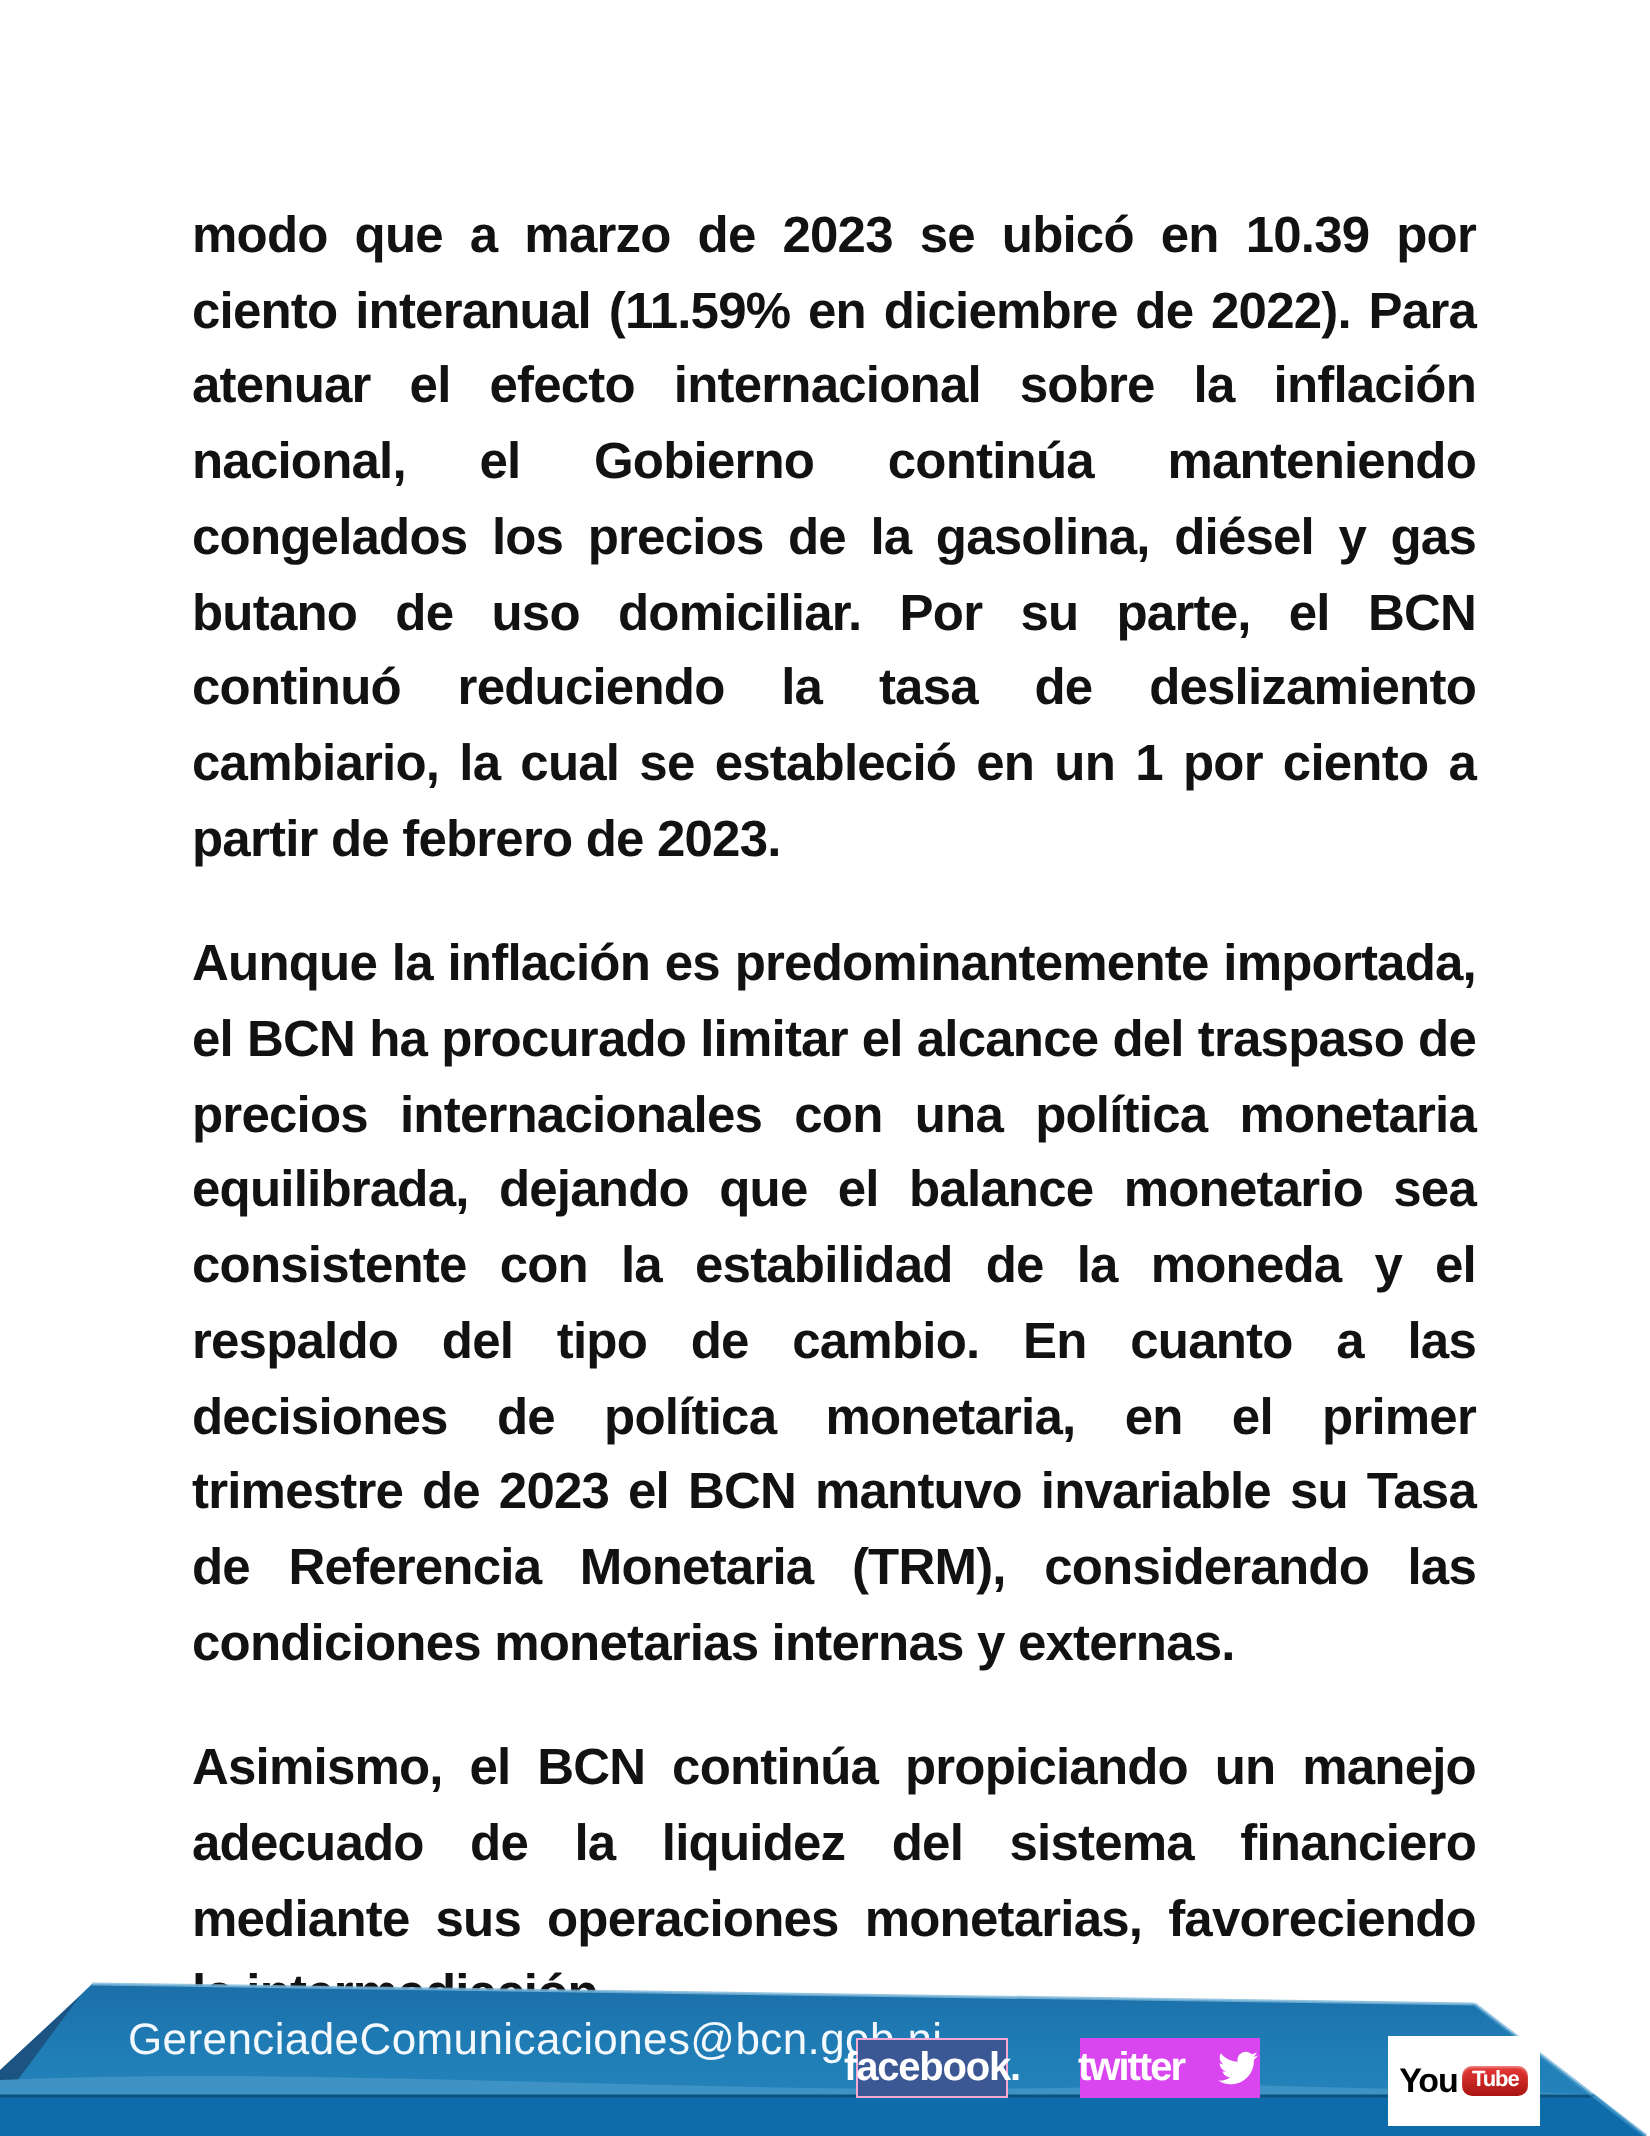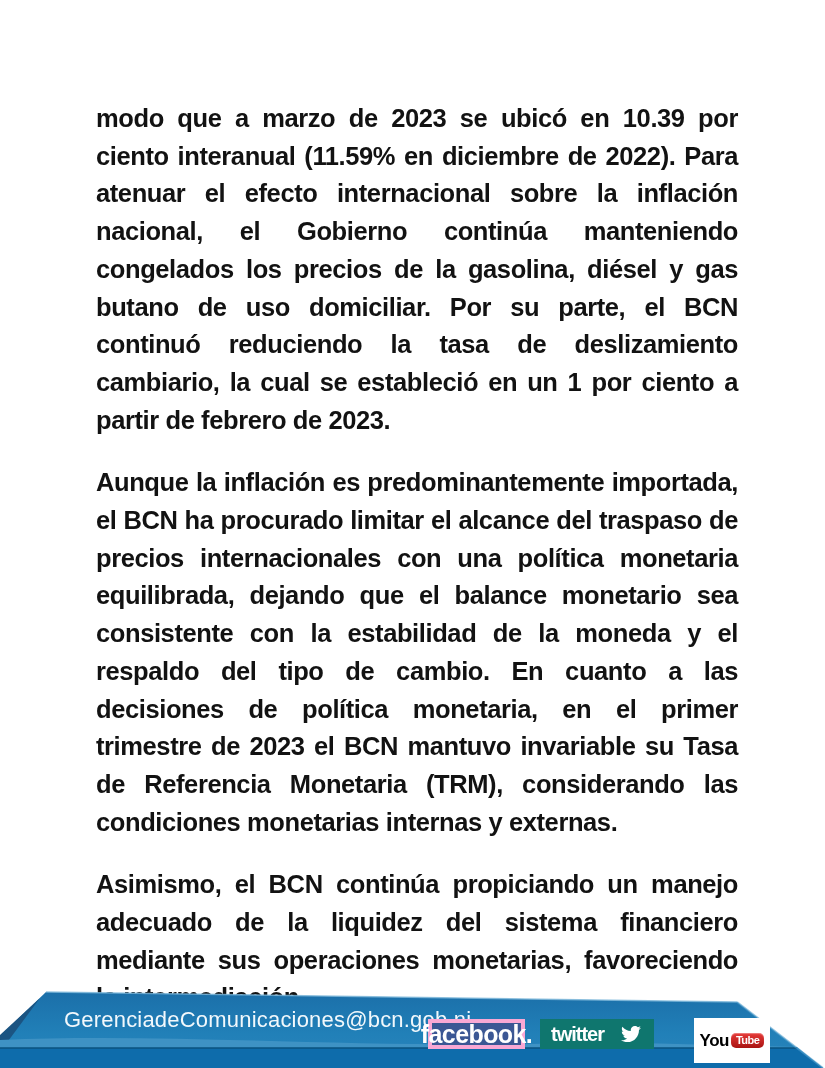--- a/index.html
+++ b/index.html
@@ -30,27 +30,27 @@
   .footer svg{position:absolute;left:0;top:0;display:block;}
   .contact{
     position:absolute;left:64px;top:1008px;
     color:#f2f8fc;
     font-size:22px;line-height:23px;font-weight:400;
     letter-spacing:0.2px;
   }
   
   .btn{position:absolute;display:flex;align-items:center;justify-content:center;box-sizing:border-box;}
   .fb{
-    left:428px;top:1019px;width:97px;height:30px;
-    background:#3b5794;border:4px solid #f9a8d4;
-    color:#ffffff;font-weight:700;font-size:25px;letter-spacing:-0.6px;
+    left:428px;top:1019px;width:76px;height:30px;
+    background:#3b5794;border:1px solid #f9a8d4;
+    color:#ffffff;font-weight:700;font-size:20px;letter-spacing:-0.6px;
   }
   .tw{
-    left:540px;top:1019px;width:114px;height:30px;
-    background:#0f766e;
+    left:540px;top:1019px;width:90px;height:30px;
+    background:#d946ef;
     color:#ffffff;font-weight:700;font-size:20px;letter-spacing:-1px;
     gap:15px;
   }
   .tw svg{display:block;}
   .yt{
     left:694px;top:1018px;width:76px;height:45px;
     background:#ffffff;
     gap:2px;
   }
   .yt .you{color:#000000;font-weight:700;font-size:17px;letter-spacing:-0.5px;}

